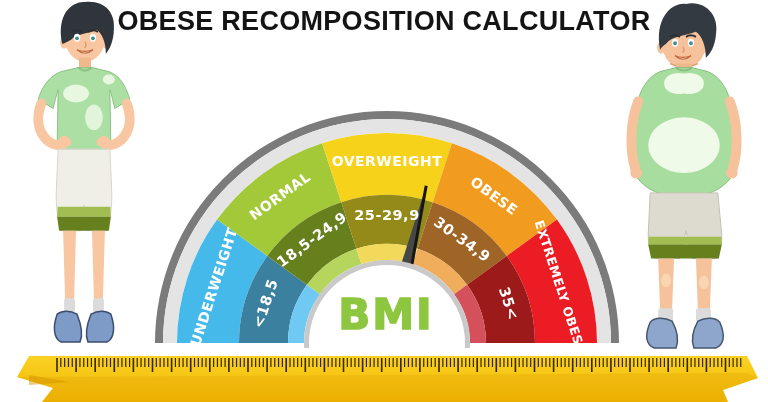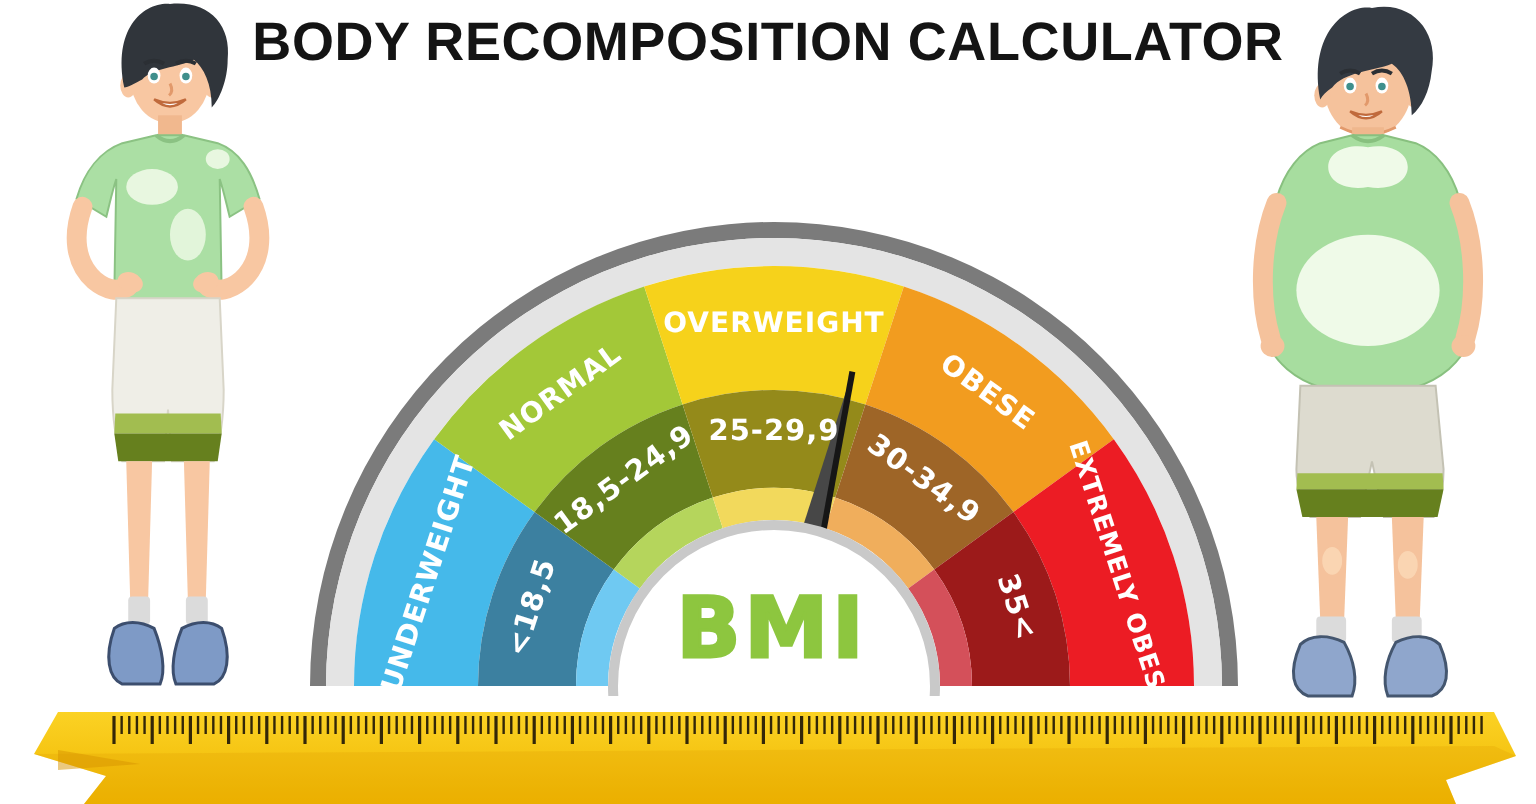--- a/index.html
+++ b/index.html
@@ -8,21 +8,21 @@
   .title{position:absolute;top:6px;left:0;right:0;text-align:center;
          font-size:27px;font-weight:600;letter-spacing:.3px;color:#141414;
          font-family:"Liberation Sans",sans-serif;white-space:nowrap;}
   .abs{position:absolute;}
 </style>
 </head>
 <body>
 
 <div class="stage">
 
-  <div class="title">BODY RECOMPOSITION CALCULATOR</div>
+  <div class="title">OBESE RECOMPOSITION CALCULATOR</div>
 
   <svg id="gauge-svg" class="abs" style="left:152px;top:100px;" width="470" height="248" viewBox="0 0 470 248">
       <path d="M3.0 243.0 A232 232 0 0 1 467.0 243.0 L459.0 243.0 A224 224 0 0 0 11.0 243.0 Z" fill="#7B7B7B"></path>
       <path d="M11.0 243.0 A224 224 0 0 1 459.0 243.0 L445.0 243.0 A210 210 0 0 0 25.0 243.0 Z" fill="#E4E4E4"></path>
       <path d="M25.0 243.0 A210 210 0 0 1 65.1 119.6 L115.3 156.0 A148 148 0 0 0 87.0 243.0 Z" fill="#45B9EA"></path>
       <path d="M87.0 243.0 A148 148 0 0 1 115.3 156.0 L154.9 184.8 A99 99 0 0 0 136.0 243.0 Z" fill="#3C80A0"></path>
       <path d="M136.0 243.0 A99 99 0 0 1 154.9 184.8 L167.9 194.2 A83 83 0 0 0 152.0 243.0 Z" fill="#6FC9F2"></path>
       <path d="M65.1 119.6 A210 210 0 0 1 170.1 43.3 L189.3 102.2 A148 148 0 0 0 115.3 156.0 Z" fill="#A3C838"></path>
       <path d="M115.3 156.0 A148 148 0 0 1 189.3 102.2 L204.4 148.8 A99 99 0 0 0 154.9 184.8 Z" fill="#66801E"></path>
       <path d="M154.9 184.8 A99 99 0 0 1 204.4 148.8 L209.4 164.1 A83 83 0 0 0 167.9 194.2 Z" fill="#B5D55C"></path>

